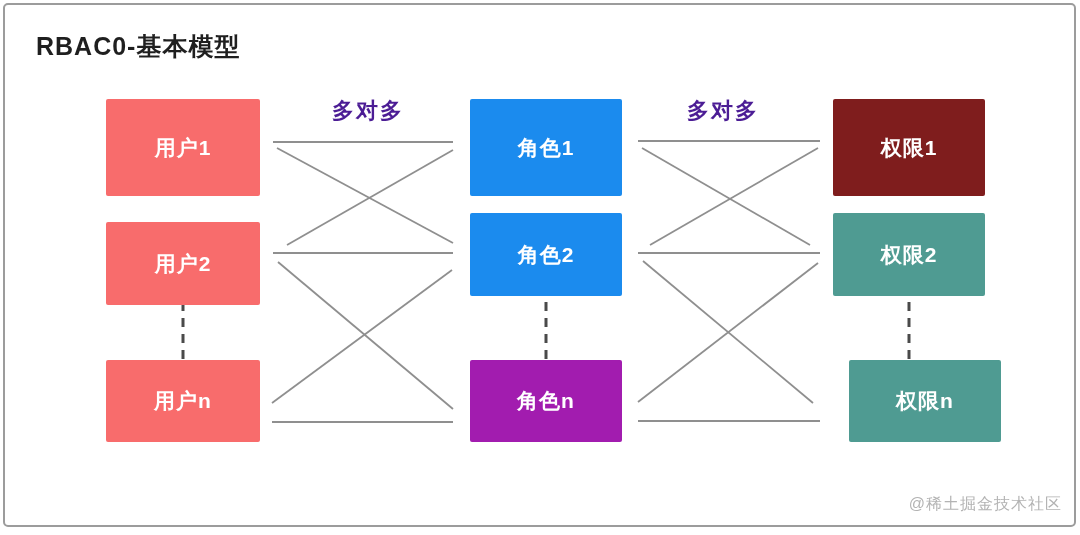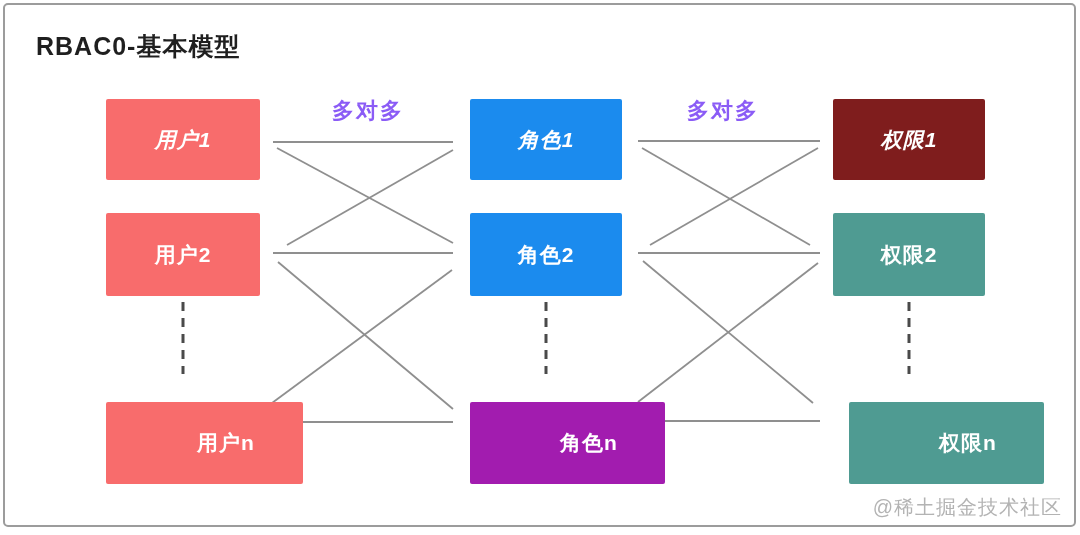--- a/index.html
+++ b/index.html
@@ -8,30 +8,30 @@
   .frame{position:absolute;left:3px;top:3px;width:1069px;height:520px;
          border:2px solid #9c9c9c;border-radius:5px;background:#ffffff;}
   .title{position:absolute;left:28px;top:30px;font-size:25px;font-weight:bold;
          color:#1f1f1f;letter-spacing:1px;margin-left:8px;}
   .lines-layer{position:absolute;left:0;top:0;width:1080px;height:535px;pointer-events:none;}
   .conn{stroke:#8f8f8f;stroke-width:1.8;}
   .dash{stroke:#4a4a4a;stroke-width:3;stroke-dasharray:9 7;}
   .node{position:absolute;display:flex;align-items:center;justify-content:center;
         color:#ffffff;font-size:21px;font-weight:bold;letter-spacing:1px;border-radius:2px;}
   .rel-label{position:absolute;width:90px;text-align:center;font-size:22px;
-             font-weight:600;color:#8b5cf6;letter-spacing:2px;}
-  .watermark{position:absolute;right:18px;top:494px;font-size:20px;color:#b3b3b3;
+             font-weight:600;color:#4c1d95;letter-spacing:2px;}
+  .watermark{position:absolute;right:18px;top:494px;font-size:16px;color:#b3b3b3;
              letter-spacing:1px;}
   
   .col-users{left:106px;width:154px;}
   .col-roles{left:470px;width:152px;}
   .col-perms{left:833px;width:152px;}
-  .row-1{top:99px;height:81px;font-style:italic;}
+  .row-1{top:99px;height:97px;}
   .row-2{top:213px;height:83px;}
-  .row-n{top:402px;height:82px;padding-left:43px;}
+  .row-n{top:360px;height:82px;}
 </style>
 </head>
 <body>
 
 <div class="frame"></div>
 
 <div class="title">RBAC0-基本模型</div>
 
 <svg class="lines-layer" width="1080" height="535" viewBox="0 0 1080 535">
 
@@ -53,21 +53,21 @@
 
   <line class="dash" x1="183" y1="302" x2="183" y2="374"></line>
   <line class="dash" x1="546" y1="302" x2="546" y2="374"></line>
   <line class="dash" x1="909" y1="302" x2="909" y2="374"></line>
 </svg>
 
 <div class="rel-label" style="left:323px;top:96px;">多对多</div>
 <div class="rel-label" style="left:678px;top:96px;">多对多</div>
 
 <div class="node col-users row-1" style="background-color: rgb(248, 108, 108);">用户1</div>
-<div class="node col-users row-2" style="background-color: rgb(248, 108, 108);">用户2</div>
+<div class="node col-users row-2" style="background-color: rgb(248, 108, 108); margin-top: 9px;">用户2</div>
 <div class="node col-users row-n" style="background-color: rgb(248, 108, 108);">用户n</div>
 
 <div class="node col-roles row-1" style="background-color: rgb(27, 139, 238);">角色1</div>
 <div class="node col-roles row-2" style="background-color: rgb(27, 139, 238);">角色2</div>
 <div class="node col-roles row-n" style="background-color: #a21caf;">角色n</div>
 
 <div class="node col-perms row-1" style="background-color: #7f1d1d;">权限1</div>
 <div class="node col-perms row-2" style="background-color: rgb(79, 155, 146);">权限2</div>
 <div class="node col-perms row-n" style="background-color: rgb(79, 155, 146); margin-left: 16px;">权限n</div>
 

